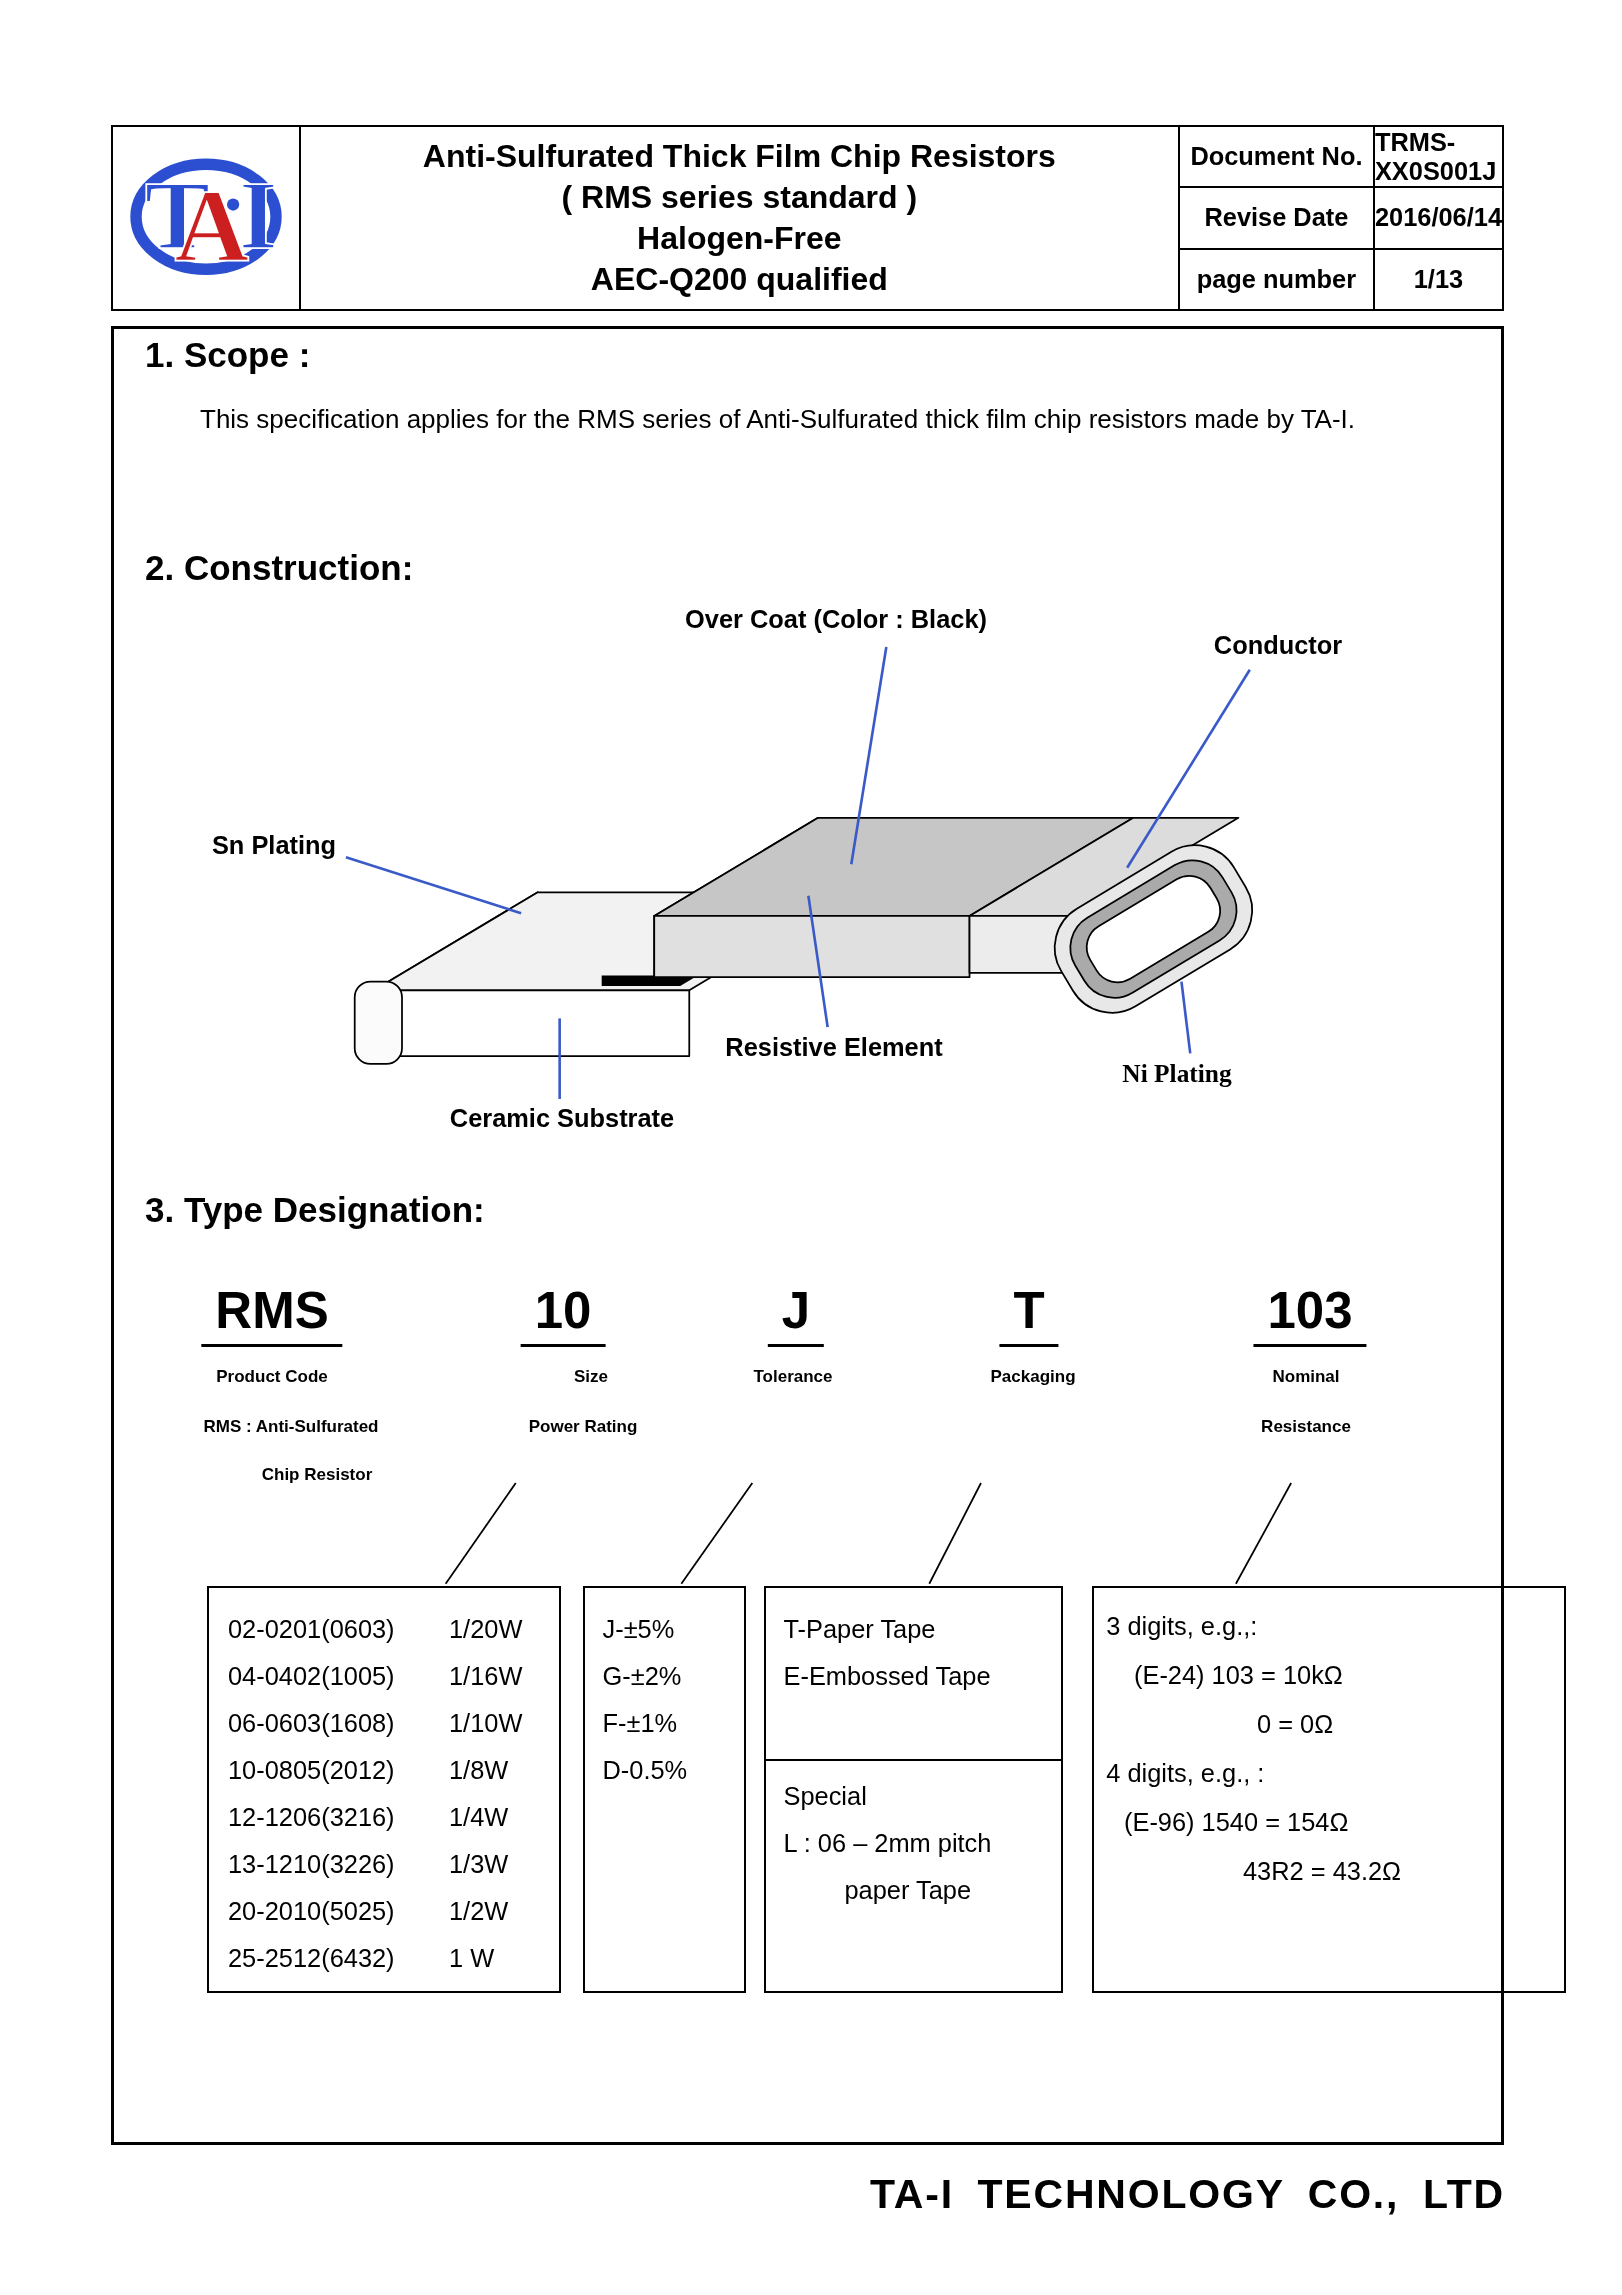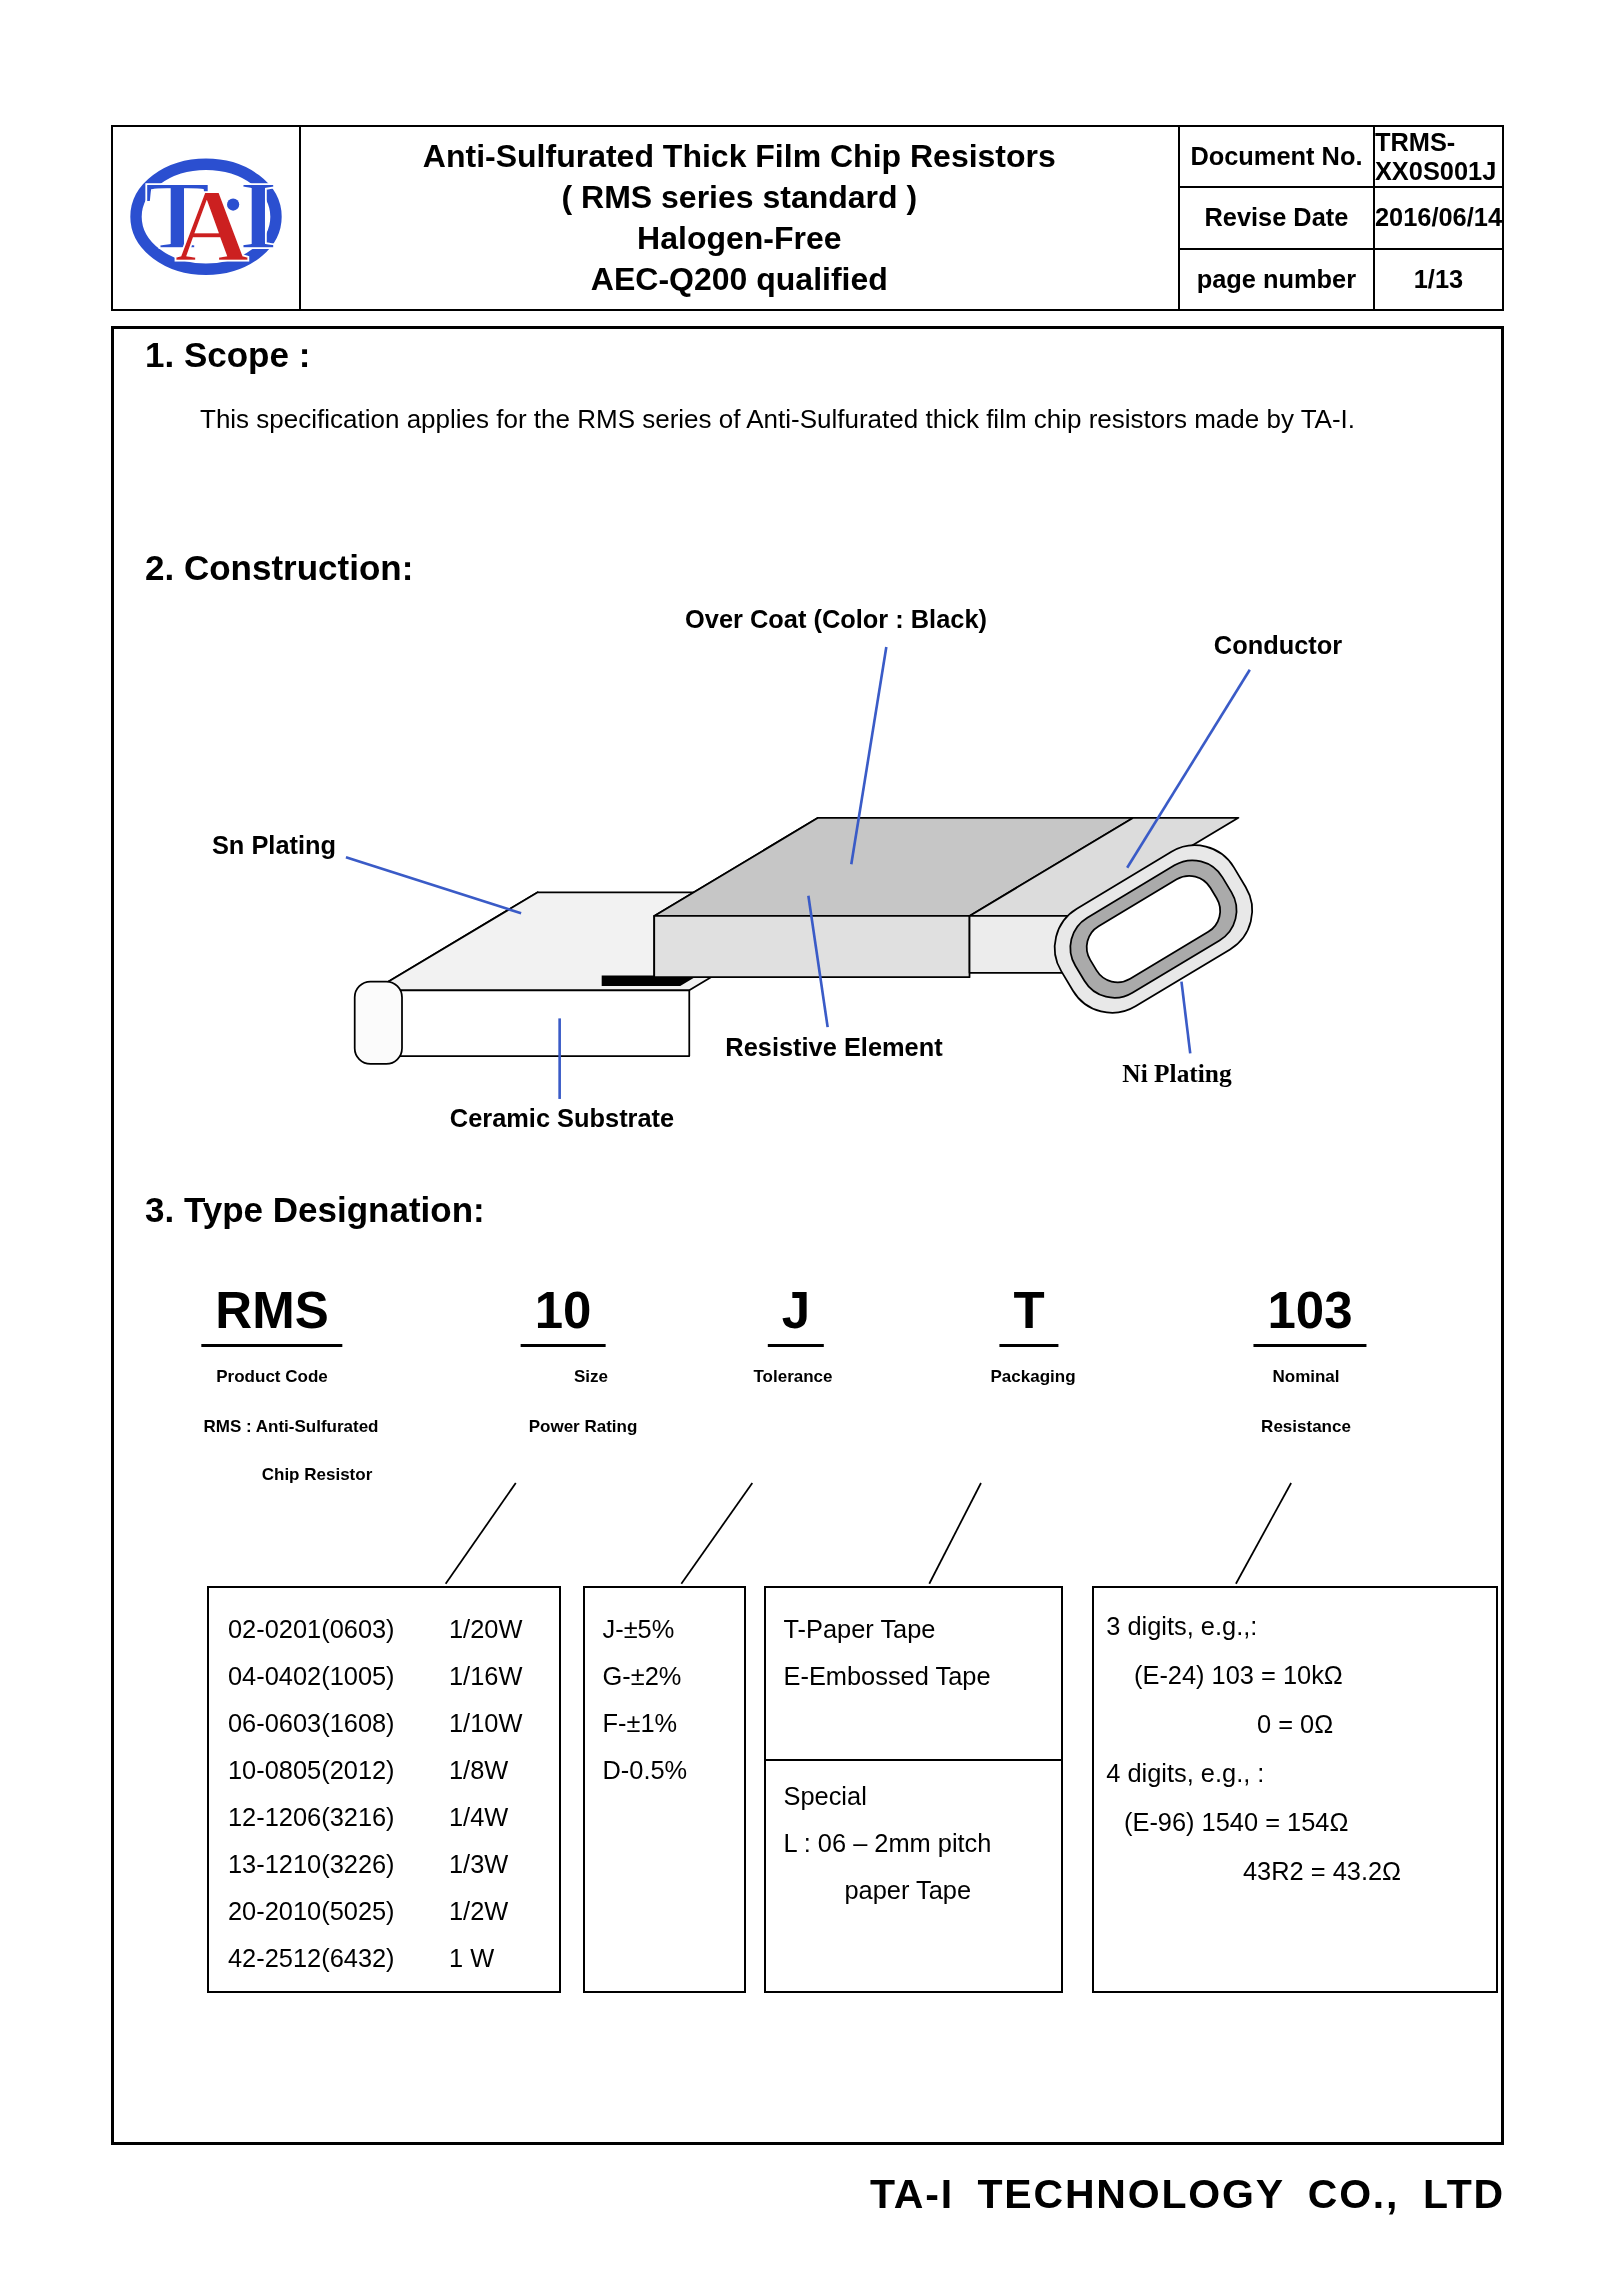--- a/index.html
+++ b/index.html
@@ -42,21 +42,21 @@
            border-bottom:3.5px solid #000; padding:0 14px 3.5px; transform:translateX(-50%);
            white-space:nowrap; }
   .col-label { position:absolute; font-weight:bold; font-size:17px;
                transform:translateX(-50%); white-space:nowrap; }
   .connector-svg { position:absolute; left:111px; top:1481px; z-index:1; }
   .tbox { position:absolute; top:1586px; height:407px; border:2.6px solid #000;
           font-size:25.4px; }
   .size-box   { left:207px;  width:354px; padding:17.5px 0 0 19px; }
   .tol-box    { left:583px;  width:163px; padding:17.5px 0 0 17.5px; }
   .pack-box   { left:764px;  width:299px; display:flex; flex-direction:column; }
-  .nom-box    { left:1092px; width:406px; padding:14px 4px 0 0; }
+  .nom-box    { left:1092px; width:474px; padding:14px 4px 0 0; }
   .size-row { display:flex; line-height:47px; }
   .size-code { width:221px; }
   .tol-item { line-height:47px; }
   .pack-top { height:173px; border-bottom:2.6px solid #000; padding:17.5px 0 0 17.5px; }
   .pack-item { line-height:47px; }
   .pack-bottom { padding:12.3px 0 0 17.5px; }
   .pack-special-indent { margin-left:61px; }
   .nom-line { line-height:49px; white-space:pre; }
   .ind-0 { padding-left:12.3px; }
   .ind-1 { padding-left:40px; }
@@ -201,21 +201,21 @@
       </div>
     <div class="size-row">
         <span class="size-code">13-1210(3226)</span>
         <span>1/3W</span>
       </div>
     <div class="size-row">
         <span class="size-code">20-2010(5025)</span>
         <span>1/2W</span>
       </div>
     <div class="size-row">
-        <span class="size-code">42-2512(6432)</span>
+        <span class="size-code">25-2512(6432)</span>
         <span>1 W</span>
       </div>
   </div>
 
   <div class="tbox tol-box">
     <div class="tol-item">J-±5%</div>
     <div class="tol-item">G-±2%</div>
     <div class="tol-item">F-±1%</div>
     <div class="tol-item">D-0.5%</div>
   </div>

